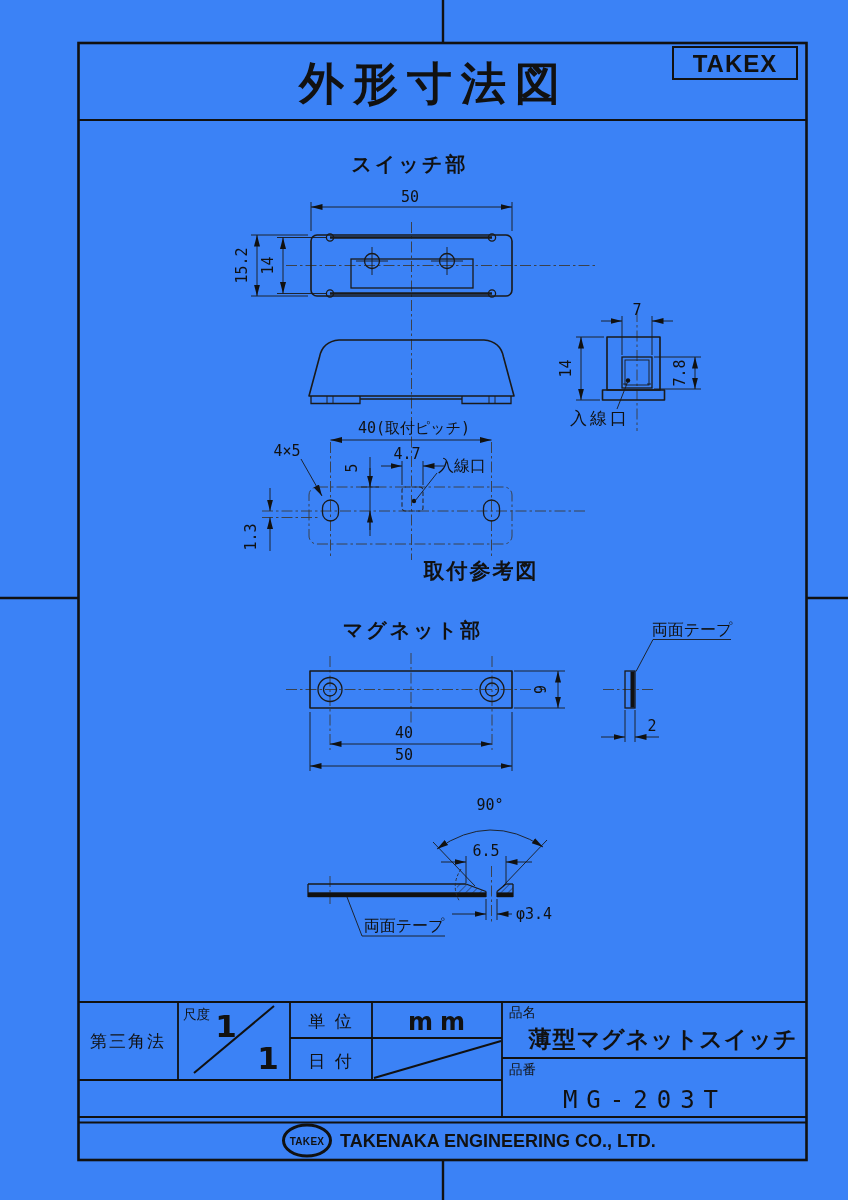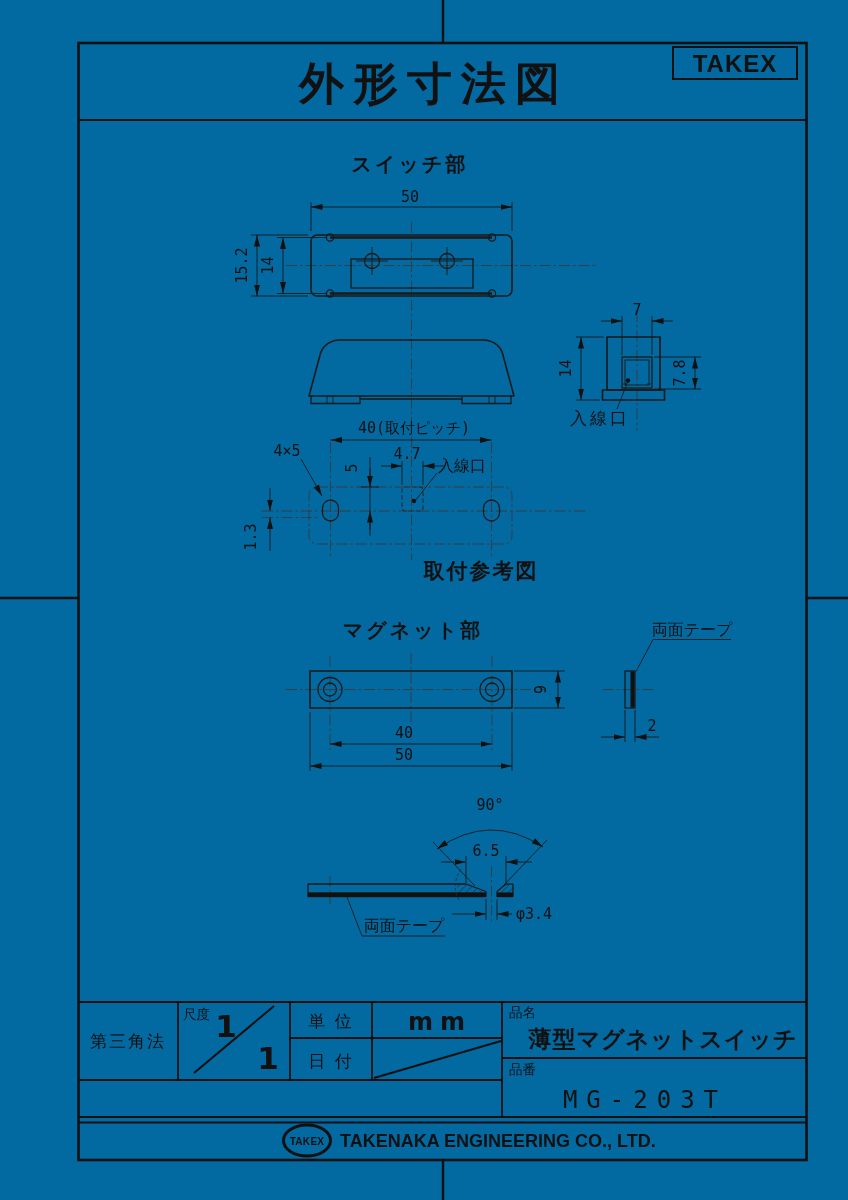--- a/index.html
+++ b/index.html
@@ -1,16 +1,16 @@
 <!DOCTYPE html>
 <html><head>
 <meta charset="utf-8">
 <style>
   html,body{margin:0;padding:0;background:#e8e8e8;}
-  .page{width:848px;height:1200px;background:#0369a1;position:relative;margin:0 auto;
+  .page{width:848px;height:1200px;background:#3b82f6;position:relative;margin:0 auto;
         font-family:"DejaVu Sans", sans-serif;}
   svg{display:block;}
   
   .frame{stroke:#111;stroke-width:2.6;fill:none;}
   .sep{stroke:#111;stroke-width:2;fill:none;}
   .mark{stroke:#111;stroke-width:2.4;fill:none;}
   .ol{stroke:#1a1a1a;stroke-width:1.6;fill:none;stroke-linejoin:round;}
   .ol2{stroke:#1a1a1a;stroke-width:2.3;fill:none;}
   .med{stroke:#1a1a1a;stroke-width:1.3;fill:none;}
   .thin{stroke:#1a1a1a;stroke-width:0.9;fill:none;}

